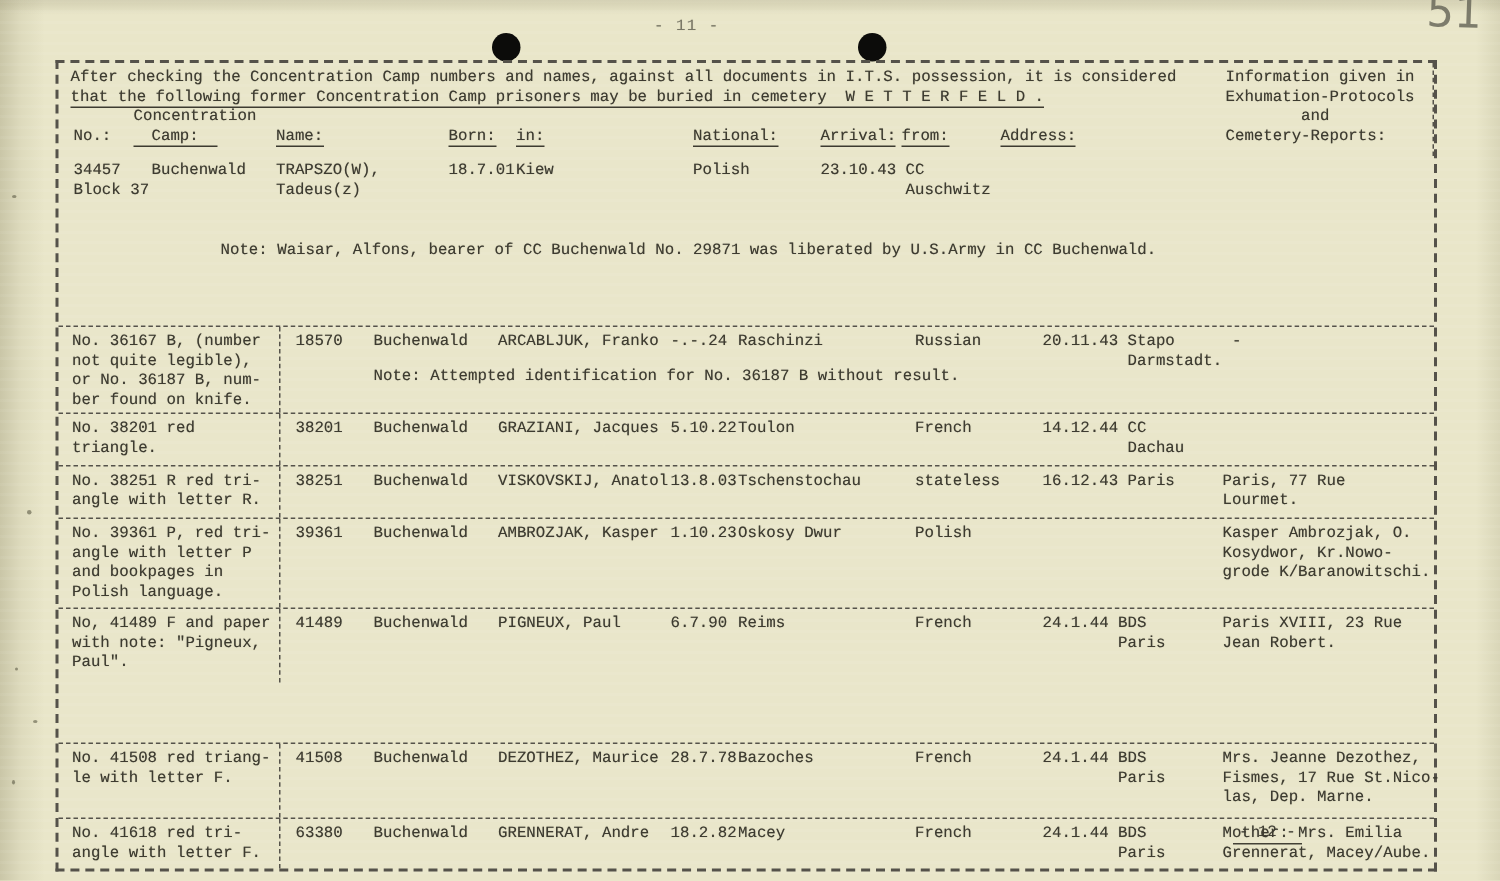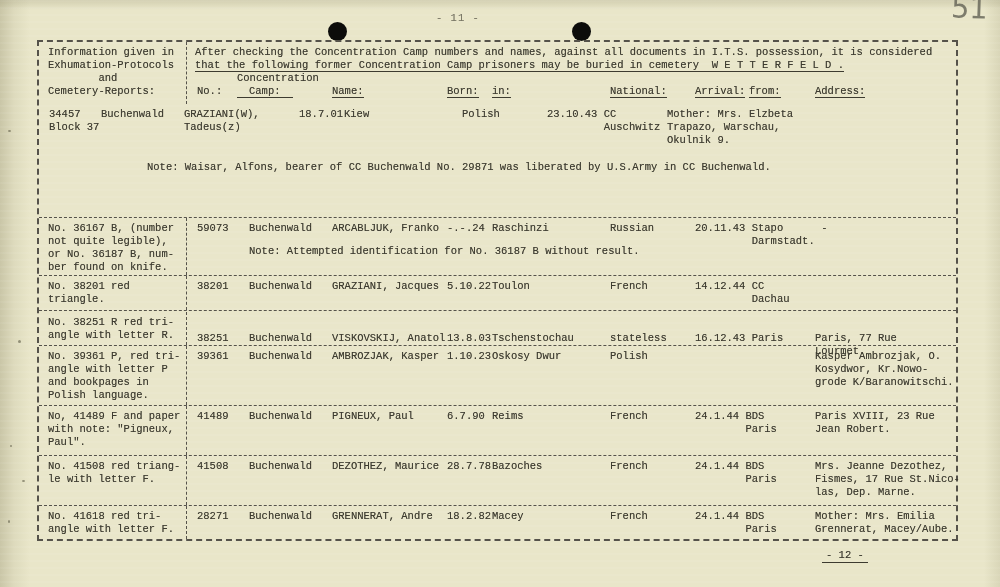--- a/index.html
+++ b/index.html
@@ -93,71 +93,68 @@
 
 <span class="speck" style="left:8px;top:130px;width:3px;height:2px"></span>
 <span class="speck" style="left:18px;top:340px;width:3px;height:3px"></span>
 <span class="speck" style="left:10px;top:445px;width:2px;height:2px"></span>
 <span class="speck" style="left:22px;top:480px;width:3px;height:2px"></span>
 <span class="speck" style="left:8px;top:520px;width:2px;height:3px"></span>
 
 <div class="doc-table">
 
   <div class="row header">
-    <div class="cell info">
-      <span class="pre">Information given in
-Exhumation-Protocols
-        and
-Cemetery-Reports:</span>
-    </div>
     <div class="cell main">
       <span class="h-abs h-line1 pre">After checking the Concentration Camp numbers and names, against all documents in I.T.S. possession, it is considered</span>
       <span class="h-abs h-line2 pre u">that the following former Concentration Camp prisoners may be buried in cemetery  W E T T E R F E L D .</span>
       <span class="h-abs h-camptop pre">Concentration</span>
       <span class="h-abs h-labels hl-no pre">No.:</span>
       <span class="h-abs h-labels hl-camp pre"><span class="u pre">Camp:</span></span>
       <span class="h-abs h-labels hl-name pre u">Name:</span>
       <span class="h-abs h-labels hl-born pre u">Born:</span>
       <span class="h-abs h-labels hl-in pre u">in:</span>
       <span class="h-abs h-labels hl-national pre u">National:</span>
       <span class="h-abs h-labels hl-arrival pre u">Arrival:</span>
       <span class="h-abs h-labels hl-from pre u">from:</span>
       <span class="h-abs h-labels hl-address pre u">Address:</span>
     </div>
+    <div class="cell info">
+      <span class="pre">Information given in
+Exhumation-Protocols
+        and
+Cemetery-Reports:</span>
+    </div>
   </div>
 
   <div id="table-body">
   <div class="row" style="height: 113px;">
     <div class="cell main">
       <span class="f f-no pre">34457
 Block 37</span>
       <span class="f f-camp pre">Buchenwald</span>
-      <span class="f f-name pre">GRAZIANI(W),
+      <span class="f f-name pre">TRAPSZO(W),
 Tadeus(z)</span>
       <span class="f f-born pre">18.7.01</span>
       <span class="f f-in pre">Kiew</span>
       <span class="f f-national pre">Polish</span>
       <span class="f f-arrival pre">23.10.43 CC
          Auschwitz</span>
-      <span class="f f-address pre">Mother: Mrs. Elzbeta
-Trapazo, Warschau,
-Okulnik 9.</span>
       <span class="f-note pre" style="top: 57px; left: 72px; margin-left: 36px;">Note: Waisar, Alfons, bearer of CC Buchenwald No. 29871 was liberated by U.S.Army in CC Buchenwald.</span>
     </div>
   </div>
 
   <div class="row" style="height: 58px;">
     <div class="cell info">
       <span class="pre">No. 36167 B, (number
 not quite legible),
 or No. 36187 B, num-
 ber found on knife.</span>
     </div>
     <div class="cell main">
-      <span class="f f-no pre">59073</span>
+      <span class="f f-no pre">18570</span>
       <span class="f f-camp pre">Buchenwald</span>
       <span class="f f-name pre">ARCABLJUK, Franko</span>
       <span class="f f-born pre">-.-.24</span>
       <span class="f f-in pre">Raschinzi</span>
       <span class="f f-national pre">Russian</span>
       <span class="f f-arrival pre">20.11.43 Stapo
          Darmstadt.</span>
       <span class="f f-address pre"> -</span>
       <span class="f-note pre" style="top: 27px; left: 62px;">Note: Attempted identification for No. 36187 B without result.</span>
     </div>
@@ -174,21 +171,21 @@
       <span class="f f-name pre">GRAZIANI, Jacques</span>
       <span class="f f-born pre">5.10.22</span>
       <span class="f f-in pre">Toulon</span>
       <span class="f f-national pre">French</span>
       <span class="f f-arrival pre">14.12.44 CC
          Dachau</span>
 
     </div>
   </div>
 
-  <div class="row" style="height: 35px; align-items: center;">
+  <div class="row" style="height: 35px;">
     <div class="cell info">
       <span class="pre">No. 38251 R red tri-
 angle with letter R.</span>
     </div>
     <div class="cell main">
       <span class="f f-no pre">38251</span>
       <span class="f f-camp pre">Buchenwald</span>
       <span class="f f-name pre">VISKOVSKIJ, Anatol</span>
       <span class="f f-born pre">13.8.03</span>
       <span class="f f-in pre">Tschenstochau</span>
@@ -235,21 +232,21 @@
       <span class="f f-in pre">Reims</span>
       <span class="f f-national pre">French</span>
       <span class="f f-arrival pre">24.1.44 BDS
         Paris</span>
       <span class="f f-address pre">Paris XVIII, 23 Rue
 Jean Robert.</span>
 
     </div>
   </div>
 
-  <div class="row" style="height: 50px;">
+  <div class="row" style="height: 50px; margin-top: 40px;">
     <div class="cell info">
       <span class="pre">No. 41508 red triang-
 le with letter F.</span>
     </div>
     <div class="cell main">
       <span class="f f-no pre">41508</span>
       <span class="f f-camp pre">Buchenwald</span>
       <span class="f f-name pre">DEZOTHEZ, Maurice</span>
       <span class="f f-born pre">28.7.78</span>
       <span class="f f-in pre">Bazoches</span>
@@ -262,21 +259,21 @@
 
     </div>
   </div>
 
   <div class="row" style="height: 34px;">
     <div class="cell info">
       <span class="pre">No. 41618 red tri-
 angle with letter F.</span>
     </div>
     <div class="cell main">
-      <span class="f f-no pre">28271</span>
+      <span class="f f-no pre">63380</span>
       <span class="f f-camp pre">Buchenwald</span>
       <span class="f f-name pre">GRENNERAT, Andre</span>
       <span class="f f-born pre">18.2.82</span>
       <span class="f f-in pre">Macey</span>
       <span class="f f-national pre">French</span>
       <span class="f f-arrival pre">24.1.44 BDS
         Paris</span>
       <span class="f f-address pre">Mother: Mrs. Emilia
 Grennerat, Macey/Aube.</span>
 

